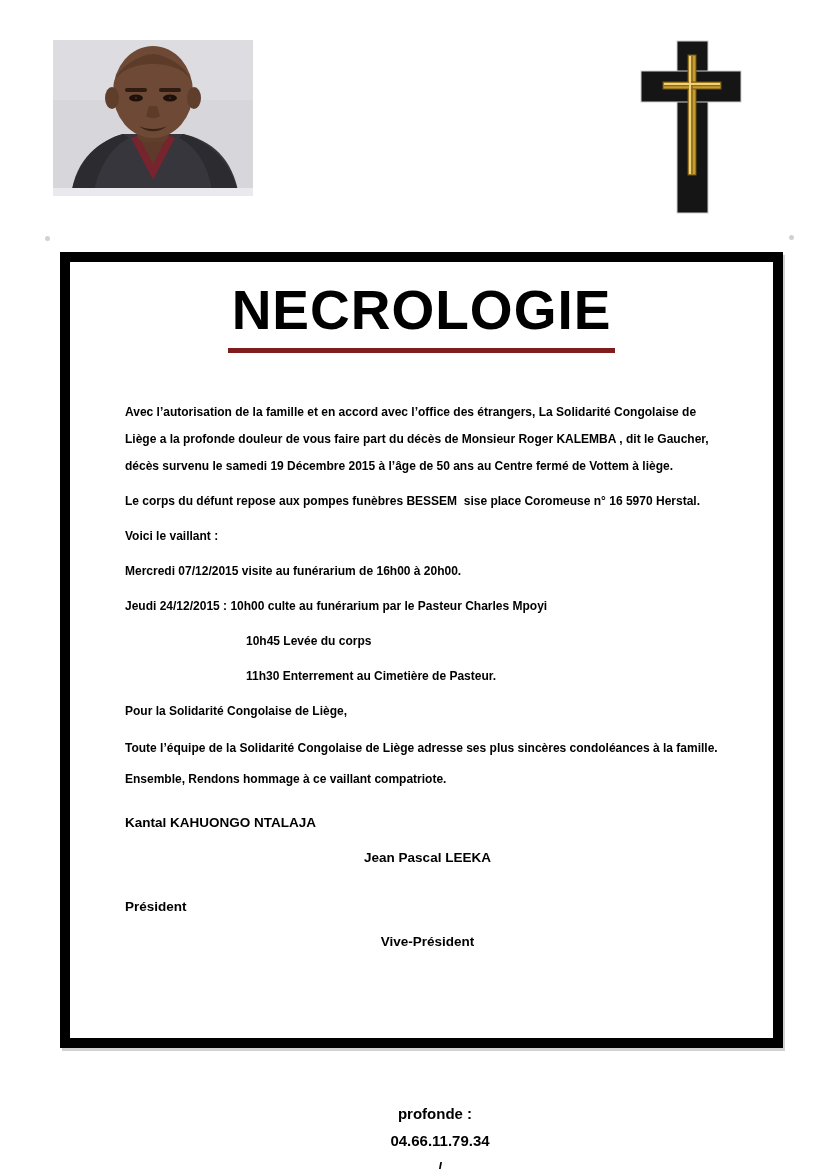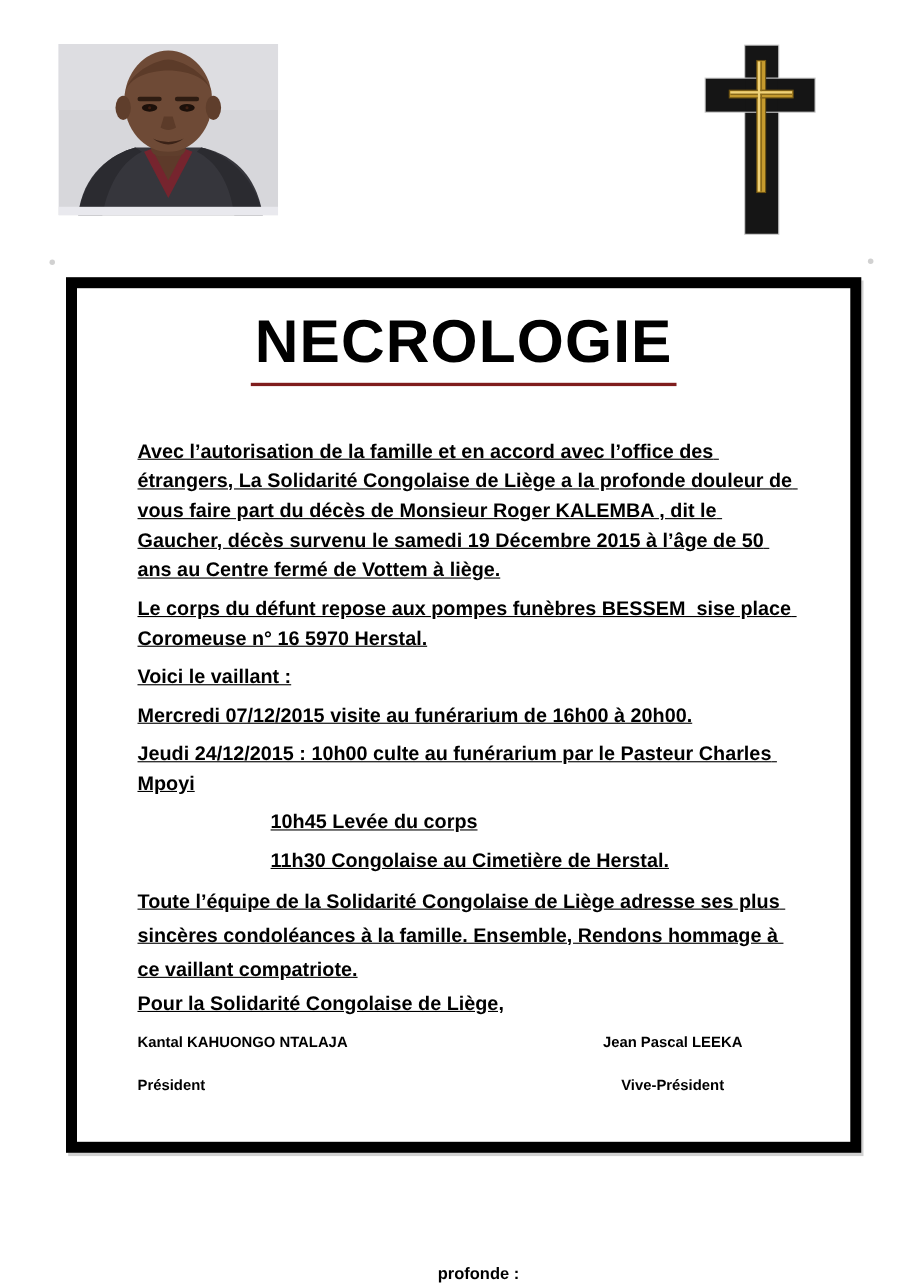--- a/index.html
+++ b/index.html
@@ -66,49 +66,49 @@
     text-align: center;
     margin-top: 20px;
   }
   .title {
     display: inline-block;
     font-size: 55px;
     font-weight: 700;
     letter-spacing: 1px;
     line-height: 1.05;
     padding: 0 4px 8px 4px;
-    border-bottom: 3px solid #7f1d1d;
+    border-bottom: 5px solid #7f1d1d;
     white-space: pre;
   }
 
   .content {
     margin-top: 46px;
     padding-left: 55px;
     padding-right: 43px;
   }
 
   .para {
-    font-size: 18px;
+    font-size: 12px;
     font-weight: 700;
     line-height: 27px;
     margin: 0 0 8px 0;
     white-space: pre-wrap;
-    text-decoration: underline;
   }
   .para.wide-lines {
     line-height: 31px;
     margin-bottom: 2px;
   }
   .para.indented {
     padding-left: 121px;
   }
 
   .signature-row {
     display: flex;
-    margin-top: 4px;
+    margin-top: 14px;
+    flex-direction: column;
   }
   .signature-row .col-left  { width: 368px; }
   .signature-row .col-right { flex: 1; text-align: center; }
   .sig-line {
     font-size: 13.5px;
     font-weight: 700;
     line-height: 27px;
     margin: 0 0 8px 0;
     white-space: pre-wrap;
   }
@@ -198,25 +198,25 @@
     <p class="para">Le corps du défunt repose aux pompes funèbres BESSEM  sise place Coromeuse n° 16 5970 Herstal.</p>
 
     <p class="para">Voici le vaillant :</p>
 
     <p class="para">Mercredi 07/12/2015 visite au funérarium de 16h00 à 20h00.</p>
 
     <p class="para">Jeudi 24/12/2015 : 10h00 culte au funérarium par le Pasteur Charles Mpoyi</p>
 
     <p class="para indented">10h45 Levée du corps</p>
 
-    <p class="para indented">11h30 Congolaise au Cimetière de Herstal.</p>
+    <p class="para indented">11h30 Enterrement au Cimetière de Pasteur.</p>
+
+    <p class="para">Pour la Solidarité Congolaise de Liège,</p>
 
     <p class="para wide-lines">Toute l’équipe de la Solidarité Congolaise de Liège adresse ses plus sincères condoléances à la famille. Ensemble, Rendons hommage à ce vaillant compatriote.</p>
-
-    <p class="para">Pour la Solidarité Congolaise de Liège,</p>
 
     <div class="signature-row">
       <div class="col-left">
         <p class="sig-line">Kantal KAHUONGO NTALAJA</p>
       </div>
       <div class="col-right">
         <p class="sig-line">Jean Pascal LEEKA</p>
       </div>
     </div>
 

